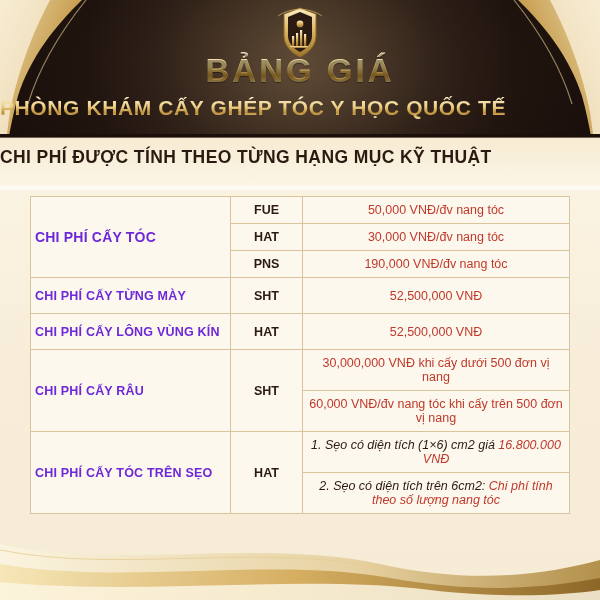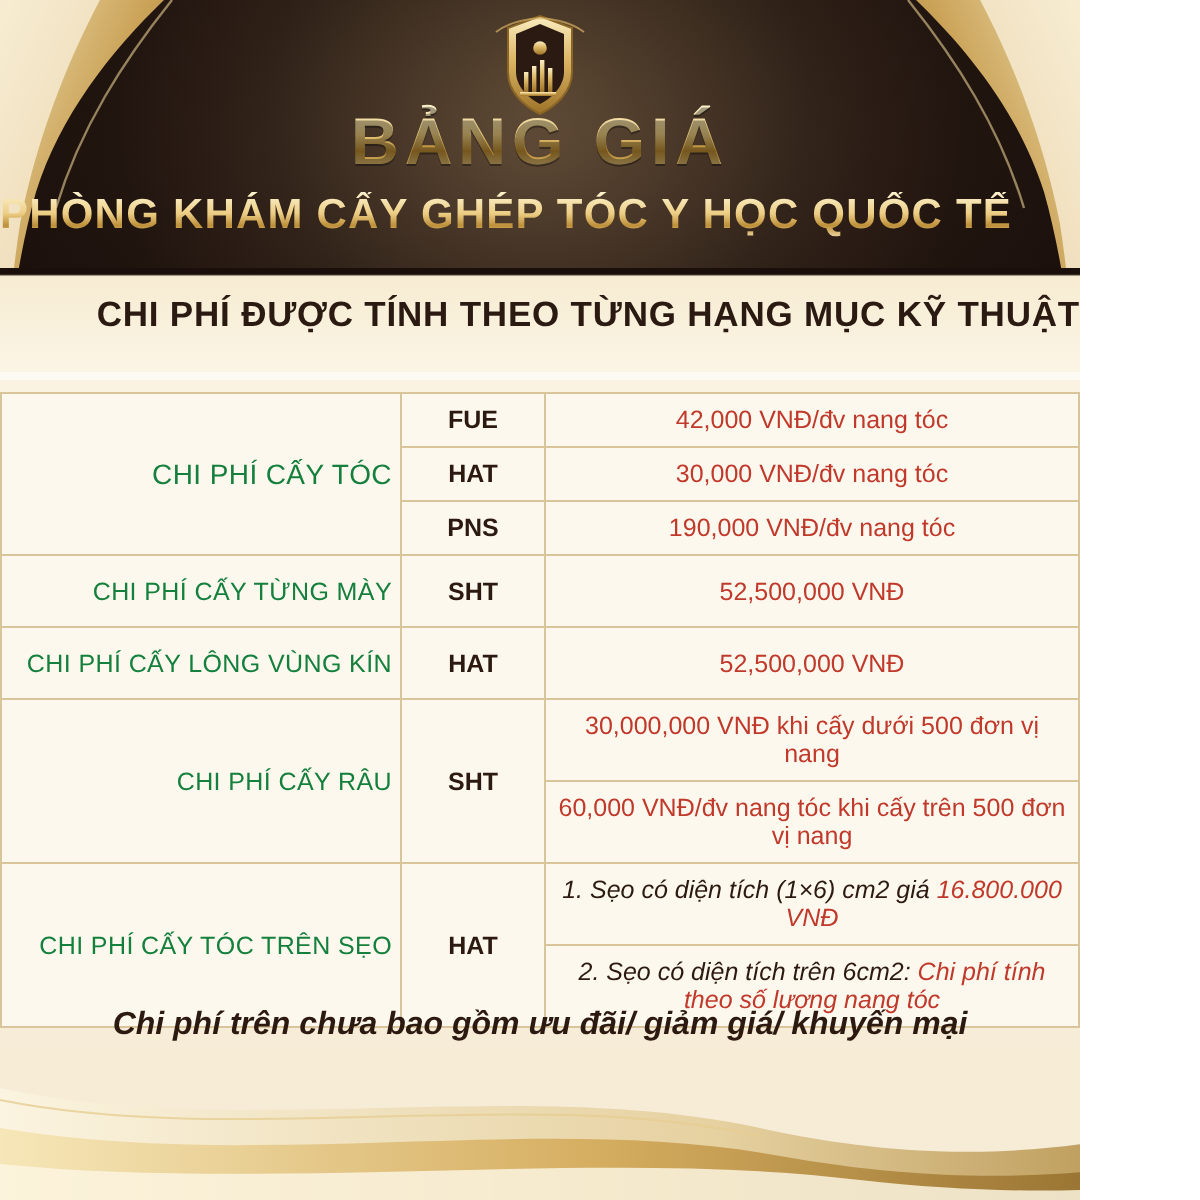--- a/index.html
+++ b/index.html
@@ -3,21 +3,21 @@
 <meta charset="utf-8">
 <style>
   * { box-sizing: border-box; margin: 0; padding: 0; }
   html, body {
     width: 600px; height: 600px;
     font-family: "Liberation Sans", sans-serif;
     overflow: hidden;
   }
   #poster {
     position: relative;
-    width: 540px; height: 600px;
+    width: 600px; height: 600px;
     background: #fdfaf3;
     overflow: hidden;
   }
 
   
   .top-band {
     position: absolute; top: 0; left: 0; right: 0; height: 186px;
     background:
       radial-gradient(ellipse 300px 170px at 50% 40%, #3b2a22 0%, #251812 55%, #1a0f0b 100%);
     overflow: hidden;
@@ -57,21 +57,21 @@
   .title-sub {
     position: absolute; top: 96px; left: 0; right: 0;
     font-size: 21px; font-weight: bold; letter-spacing: 0.6px;
     background: linear-gradient(180deg, #fdf3cf 0%, #eccd84 45%, #bd8f39 70%, #f6e8ba 100%);
     -webkit-background-clip: text; background-clip: text;
     color: transparent; -webkit-text-fill-color: transparent;
     z-index: 3;
   }
   .title-band3 {
     position: absolute; top: 147px; left: 0; right: 0;
-    text-align: right;
+    text-align: left;
     font-size: 17.5px; font-weight: bold; letter-spacing: 0.4px;
     color: #2b1a12;
     z-index: 3;
   }
   .band3-bg {
     position: absolute; top: 134px; left: 0; right: 0; height: 52px;
     background: linear-gradient(180deg, #1a0f0b 0%, #1a0f0b 6%, #f7ecd2 8%, #fbf5e6 100%);
     z-index: 2;
   }
 
@@ -86,23 +86,23 @@
     table-layout: fixed;
   }
   table.price td {
     border: 1px solid #d9c49b;
     background: #fdf8ee;
     padding: 6px 4px;
     vertical-align: middle;
   }
   td.cat {
     width: 200px;
-    text-align: right;
-    font-size: 12.5px; font-weight: normal;
-    color: #15803d;
+    text-align: left;
+    font-size: 12.5px; font-weight: bold;
+    color: #6d28d9;
     letter-spacing: 0.2px;
   }
   td.cat.big { font-size: 14px; }
   td.code {
     width: 72px;
     text-align: center;
     font-size: 12.5px; font-weight: bold;
     color: #2c1a10;
     margin-top: 16px;
   }
@@ -182,21 +182,21 @@
 
   <div class="band3-bg"></div>
   <div class="title-band3">CHI PHÍ ĐƯỢC TÍNH THEO TỪNG HẠNG MỤC KỸ THUẬT</div>
 
   <div class="table-wrap">
     <table class="price">
       <tbody>
         <tr>
           <td class="cat big" rowspan="3">CHI PHÍ CẤY TÓC</td>
           <td class="code">FUE</td>
-          <td class="price-cell">42,000 VNĐ/đv nang tóc</td>
+          <td class="price-cell">50,000 VNĐ/đv nang tóc</td>
         </tr>
         <tr>
           <td class="code">HAT</td>
           <td class="price-cell">30,000 VNĐ/đv nang tóc</td>
         </tr>
         <tr>
           <td class="code">PNS</td>
           <td class="price-cell">190,000 VNĐ/đv nang tóc</td>
         </tr>
 
@@ -234,21 +234,20 @@
           <td class="price-cell">
             <span class="note-line">
               <span>2. Sẹo có diện tích trên 6cm2: </span><span class="amt">Chi phí tính theo số lượng nang tóc</span>
             </span>
           </td>
         </tr>
       </tbody>
     </table>
   </div>
 
-  <div class="footer-note">Chi phí trên chưa bao gồm ưu đãi/ giảm giá/ khuyến mại</div>
 
   <svg class="bottom-decor" viewBox="0 0 600 70" preserveAspectRatio="none">
     <defs>
       <linearGradient id="bg1" x1="0" y1="0" x2="1" y2="0">
         <stop offset="0%" stop-color="#f6e6b6"></stop>
         <stop offset="50%" stop-color="#d4ab5c"></stop>
         <stop offset="100%" stop-color="#8a6526"></stop>
       </linearGradient>
       <linearGradient id="bg2" x1="0" y1="0" x2="1" y2="0">
         <stop offset="0%" stop-color="#fbf4e0"></stop>

